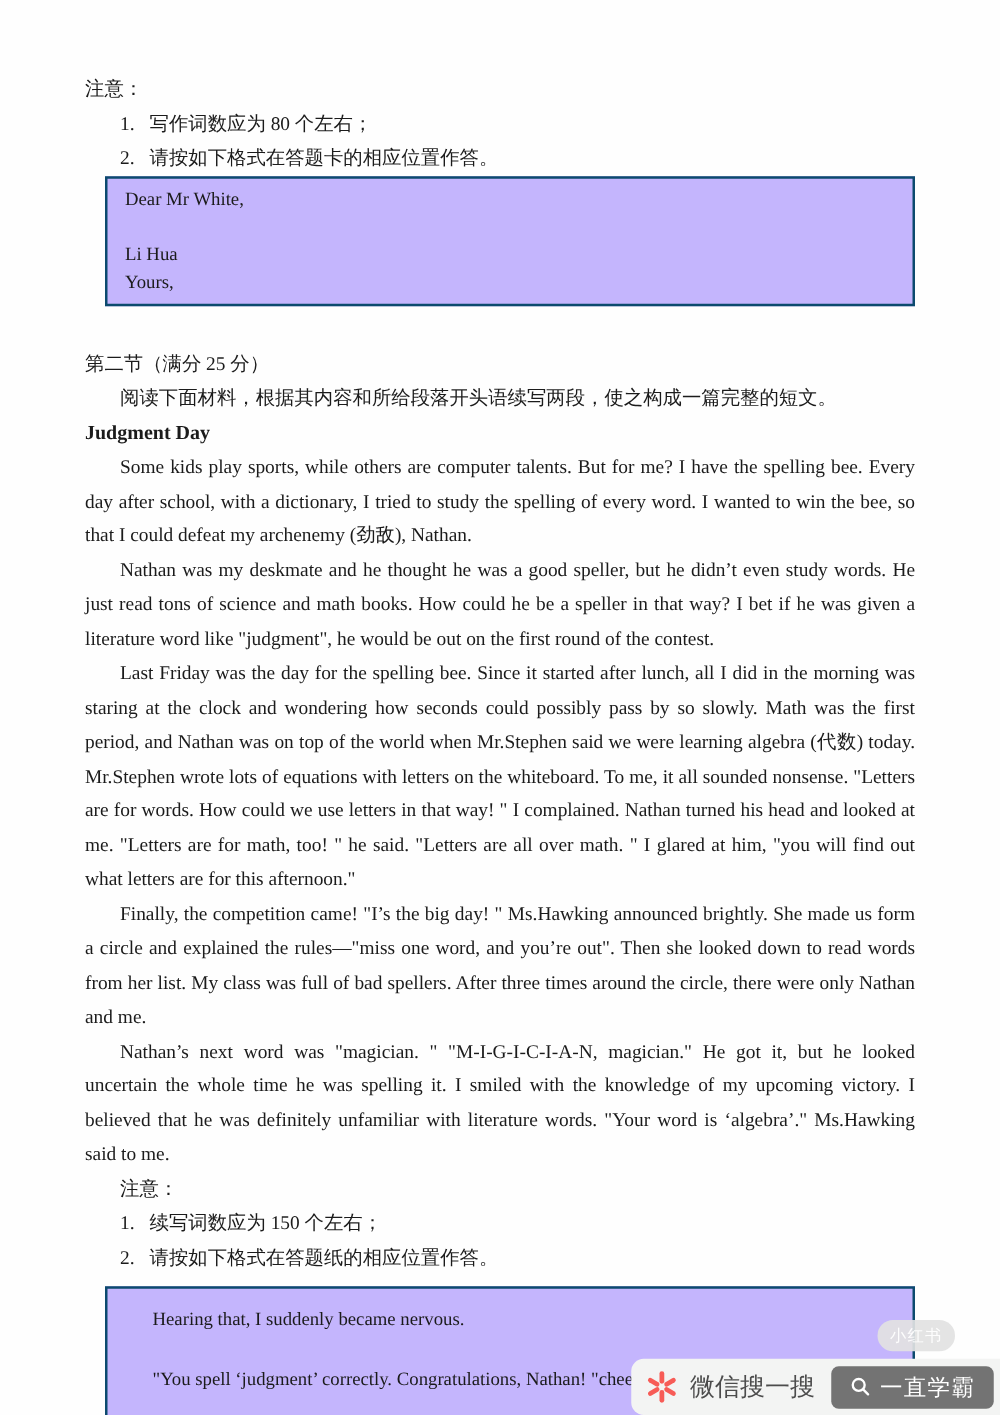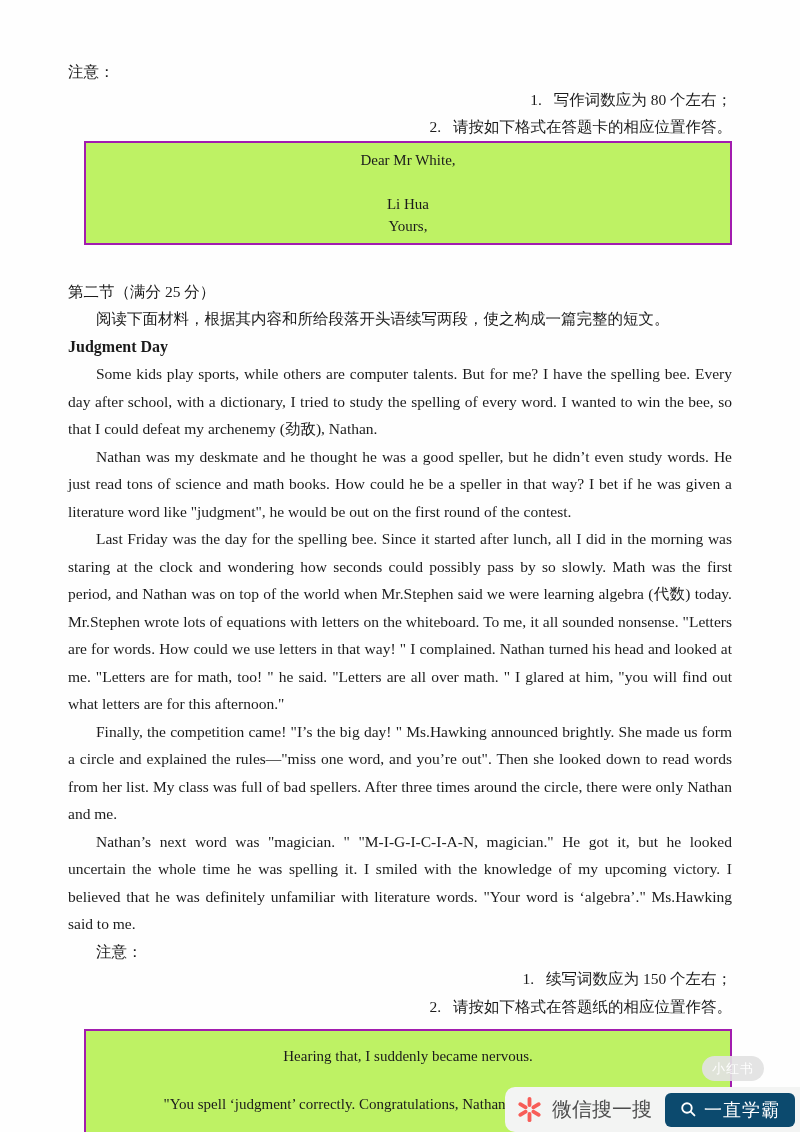--- a/index.html
+++ b/index.html
@@ -3,24 +3,24 @@
 <meta charset="utf-8">
 <style>
   html,body{margin:0;padding:0;background:#e9e9e9;}
   .page{
     width:800px;height:1132px;background:#fefefe;position:relative;
     margin:0 auto;overflow:hidden;color:#1b1b1b;
     font-family:"Liberation Serif","DejaVu Serif",serif;
   }
   .content{padding:58px 68px 0 68px;font-size:15.5px;line-height:27.5px;}
   .notice-label{}
-  .notice-item{padding-left:28px;text-align:right;}
+  .notice-item{padding-left:28px;}
   .notice-item .num{margin-right:12px;}
   .answer-box{
-    border:2px solid #a21caf;margin-left:16px;background:#bef264;text-align:center;
+    border:2px solid #0c4a6e;margin-left:16px;background:#c4b5fd;
   }
   .box1{padding:6px 14px;line-height:22px;font-size:15px;}
   .box1 .blank{height:22px;}
   .section-head{margin-top:33px;}
   .intro{text-indent:28px;}
   .story-title{text-align:left;font-weight:bold;font-size:16px;}
   .para{margin:0;text-align:justify;text-indent:28px;}
   .notice2{padding-left:28px;}
   .notice2 .notice-item{padding-left:0;}
   .box2{margin-top:9px;padding:13px 36px 0 36px;height:100px;line-height:24px;font-size:15px;}
@@ -35,21 +35,21 @@
   .search-pill{
     position:absolute;left:505px;top:1087px;width:295px;height:45px;
     background:#f3f4f3;border-radius:10px 0 0 10px;
     display:flex;align-items:center;box-sizing:border-box;padding-left:11px;
     font-family:"Liberation Sans","DejaVu Sans",sans-serif;
   }
   .brand-star{flex:0 0 auto;margin-right:9px;display:flex;align-items:center;}
   .brand-label{font-size:20px;color:#4c4c4c;white-space:nowrap;}
   .green-btn{
     margin-left:13px;display:flex;align-items:center;gap:7px;
-    background:#0c4a6e;color:#ffffff;border:none;border-radius:6px;
+    background:#737373;color:#ffffff;border:none;border-radius:6px;
     height:34px;padding:0 15px;font-size:18px;cursor:pointer;
     font-family:"Liberation Sans","DejaVu Sans",sans-serif;letter-spacing:1px;
   }
   .green-btn svg{display:block;}
 </style>
 </head>
 <body>
 
 <div class="page">
   <div class="content">

